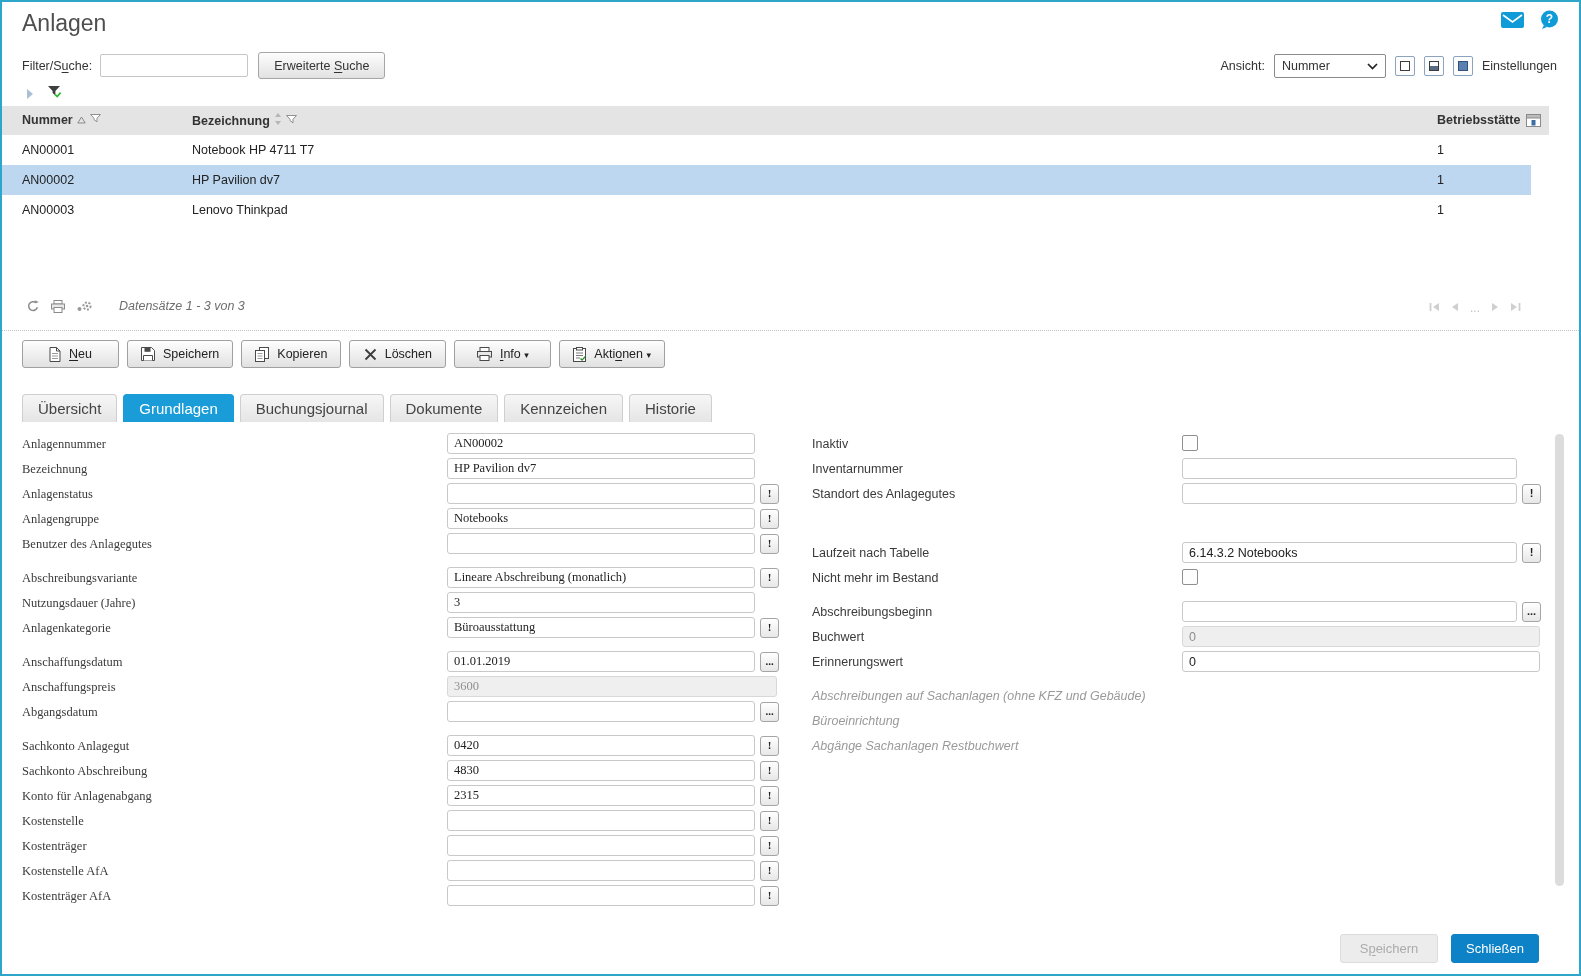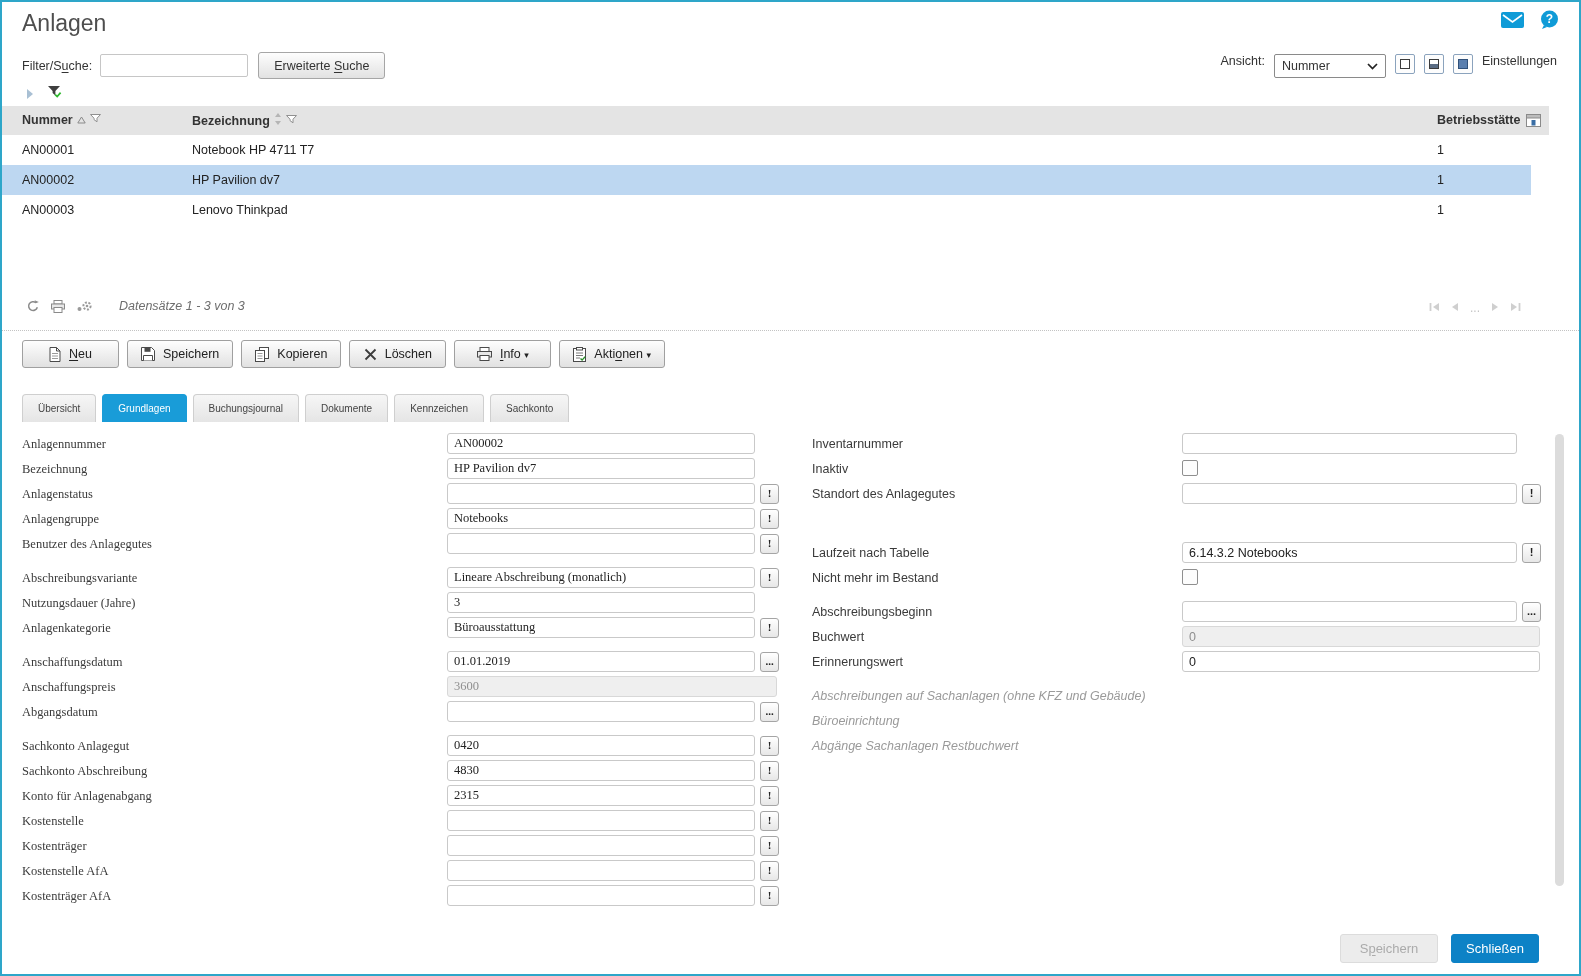--- a/index.html
+++ b/index.html
@@ -11,21 +11,21 @@
   .title{position:absolute;left:20px;top:8px;font-size:23px;color:#4e4e4e;}
   .top-icons{position:absolute;right:20px;top:8px;display:flex;gap:16px;align-items:center;}
   .top-icons span{display:inline-flex;}
 
   
   .search-row{position:absolute;left:20px;top:50px;right:22px;height:27px;display:flex;align-items:center;font-size:12.5px;}
   .search-label{margin-right:8px;color:#333;}
   .search-input{width:148px;height:23px;border:1px solid #c6c6c6;border-radius:2px;box-sizing:border-box;font-family:inherit;font-size:12.5px;padding:0 5px;}
   .adv-btn{margin-left:10px;height:27px;padding:0 15px;background:linear-gradient(#fdfdfd,#e2e2e2);
     border:1px solid #a6a6a6;border-radius:3px;font-size:12.5px;color:#333;font-family:inherit;cursor:pointer;}
-  .view-group{margin-left:auto;display:flex;gap:9px;}
+  .view-group{margin-left:auto;display:flex;align-items:center;gap:9px;}
   .select{width:112px;height:24px;border:1px solid #8a8a8a;border-radius:2px;background:#fff;display:flex;align-items:center;justify-content:space-between;padding:0 7px;box-sizing:border-box;cursor:pointer;}
   .vbtn{width:20px;height:20px;border:1px solid #8ba3bd;background:#fdfdfd;border-radius:2px;display:flex;align-items:center;justify-content:center;padding:0;cursor:pointer;}
   .vi{width:10px;height:10px;border:1.5px solid #3c3c3c;box-sizing:border-box;background:#fff;}
   .vi.split{background:linear-gradient(#fff 50%,#5a6c84 50%);}
   .vi.fill{background:#5b7fae;border-color:#31517a;}
   .settings-link{color:#333;cursor:pointer;}
 
   
   .filter-strip{position:absolute;left:24px;top:84px;height:16px;display:flex;gap:13px;align-items:center;}
 
@@ -51,21 +51,21 @@
   
   .toolbar{position:absolute;top:338px;left:20px;display:flex;gap:8px;}
   .tbtn{height:28px;min-width:97px;padding:0 13px;display:flex;gap:8px;align-items:center;justify-content:center;
     background:linear-gradient(#fefefe,#e1e1e1);border:1px solid #a0a0a0;border-radius:3px;font-size:12.5px;color:#222;font-family:inherit;cursor:pointer;box-sizing:border-box;}
   .tbtn .ticon{display:inline-flex;}
   .caret{font-size:9px;color:#222;}
 
   
   .tabs{position:absolute;top:392px;left:20px;display:flex;gap:6px;}
   .tab{height:28px;padding:0 15px;display:flex;align-items:center;background:linear-gradient(#f6f6f6,#e5e5e5);
-    border:1px solid #cfcfcf;border-bottom:none;border-radius:4px 4px 0 0;font-size:10px;color:#444;cursor:pointer;box-sizing:border-box;}
+    border:1px solid #cfcfcf;border-bottom:none;border-radius:4px 4px 0 0;font-size:15px;color:#444;cursor:pointer;box-sizing:border-box;}
   .tab.active{background:#199cd8;color:#fff;border-color:#199cd8;}
 
   
   .form-col{position:absolute;top:430px;}
   .col-left{left:20px;width:785px;font-family:Liberation Serif, serif;}
   .col-right{left:810px;width:740px;}
   .form-row{position:relative;height:25px;}
   .form-gap{height:9px;}
   .flabel{position:absolute;left:0;top:5px;font-size:12.5px;color:#3a3a3a;white-space:nowrap;}
   .note{position:absolute;left:0;top:5px;font-size:12.5px;font-style:italic;color:#9a9a9a;white-space:nowrap;}
@@ -294,21 +294,21 @@
         <span>Akti<u>o</u>nen <span class="caret">▾</span></span>
       </button>
     </div>
 
   <div class="tabs">
       <div class="tab">Übersicht</div>
       <div class="tab active">Grundlagen</div>
       <div class="tab">Buchungsjournal</div>
       <div class="tab">Dokumente</div>
       <div class="tab">Kennzeichen</div>
-      <div class="tab">Sachkonto</div>
+      <div class="tab">Historie</div>
     </div>
 
   <div class="form-col col-left">
       <div class="form-row">
         <span class="flabel">Anlagennummer</span>
         <span class="ffield">
           <input class="inp" value="AN00002" style="">
         </span>
       </div>
       <div class="form-row">
@@ -426,29 +426,29 @@
       <div class="form-row">
         <span class="flabel">Kostenträger AfA</span>
         <span class="ffield">
           <input class="inp" style="">
           <button class="fbtn">!</button>
         </span>
       </div>
     </div>
   <div class="form-col col-right">
       <div class="form-row">
+        <span class="flabel">Inaktiv</span>
+        <span class="ffield">
+          <span class="checkbox"></span>
+        </span>
+      </div>
+      <div class="form-row">
         <span class="flabel">Inventarnummer</span>
         <span class="ffield">
           <input class="inp" style="">
-        </span>
-      </div>
-      <div class="form-row">
-        <span class="flabel">Inaktiv</span>
-        <span class="ffield">
-          <span class="checkbox"></span>
         </span>
       </div>
       <div class="form-row">
         <span class="flabel">Standort des Anlagegutes</span>
         <span class="ffield">
           <input class="inp" style="">
           <button class="fbtn">!</button>
         </span>
       </div>
       <div class="form-row"></div>

